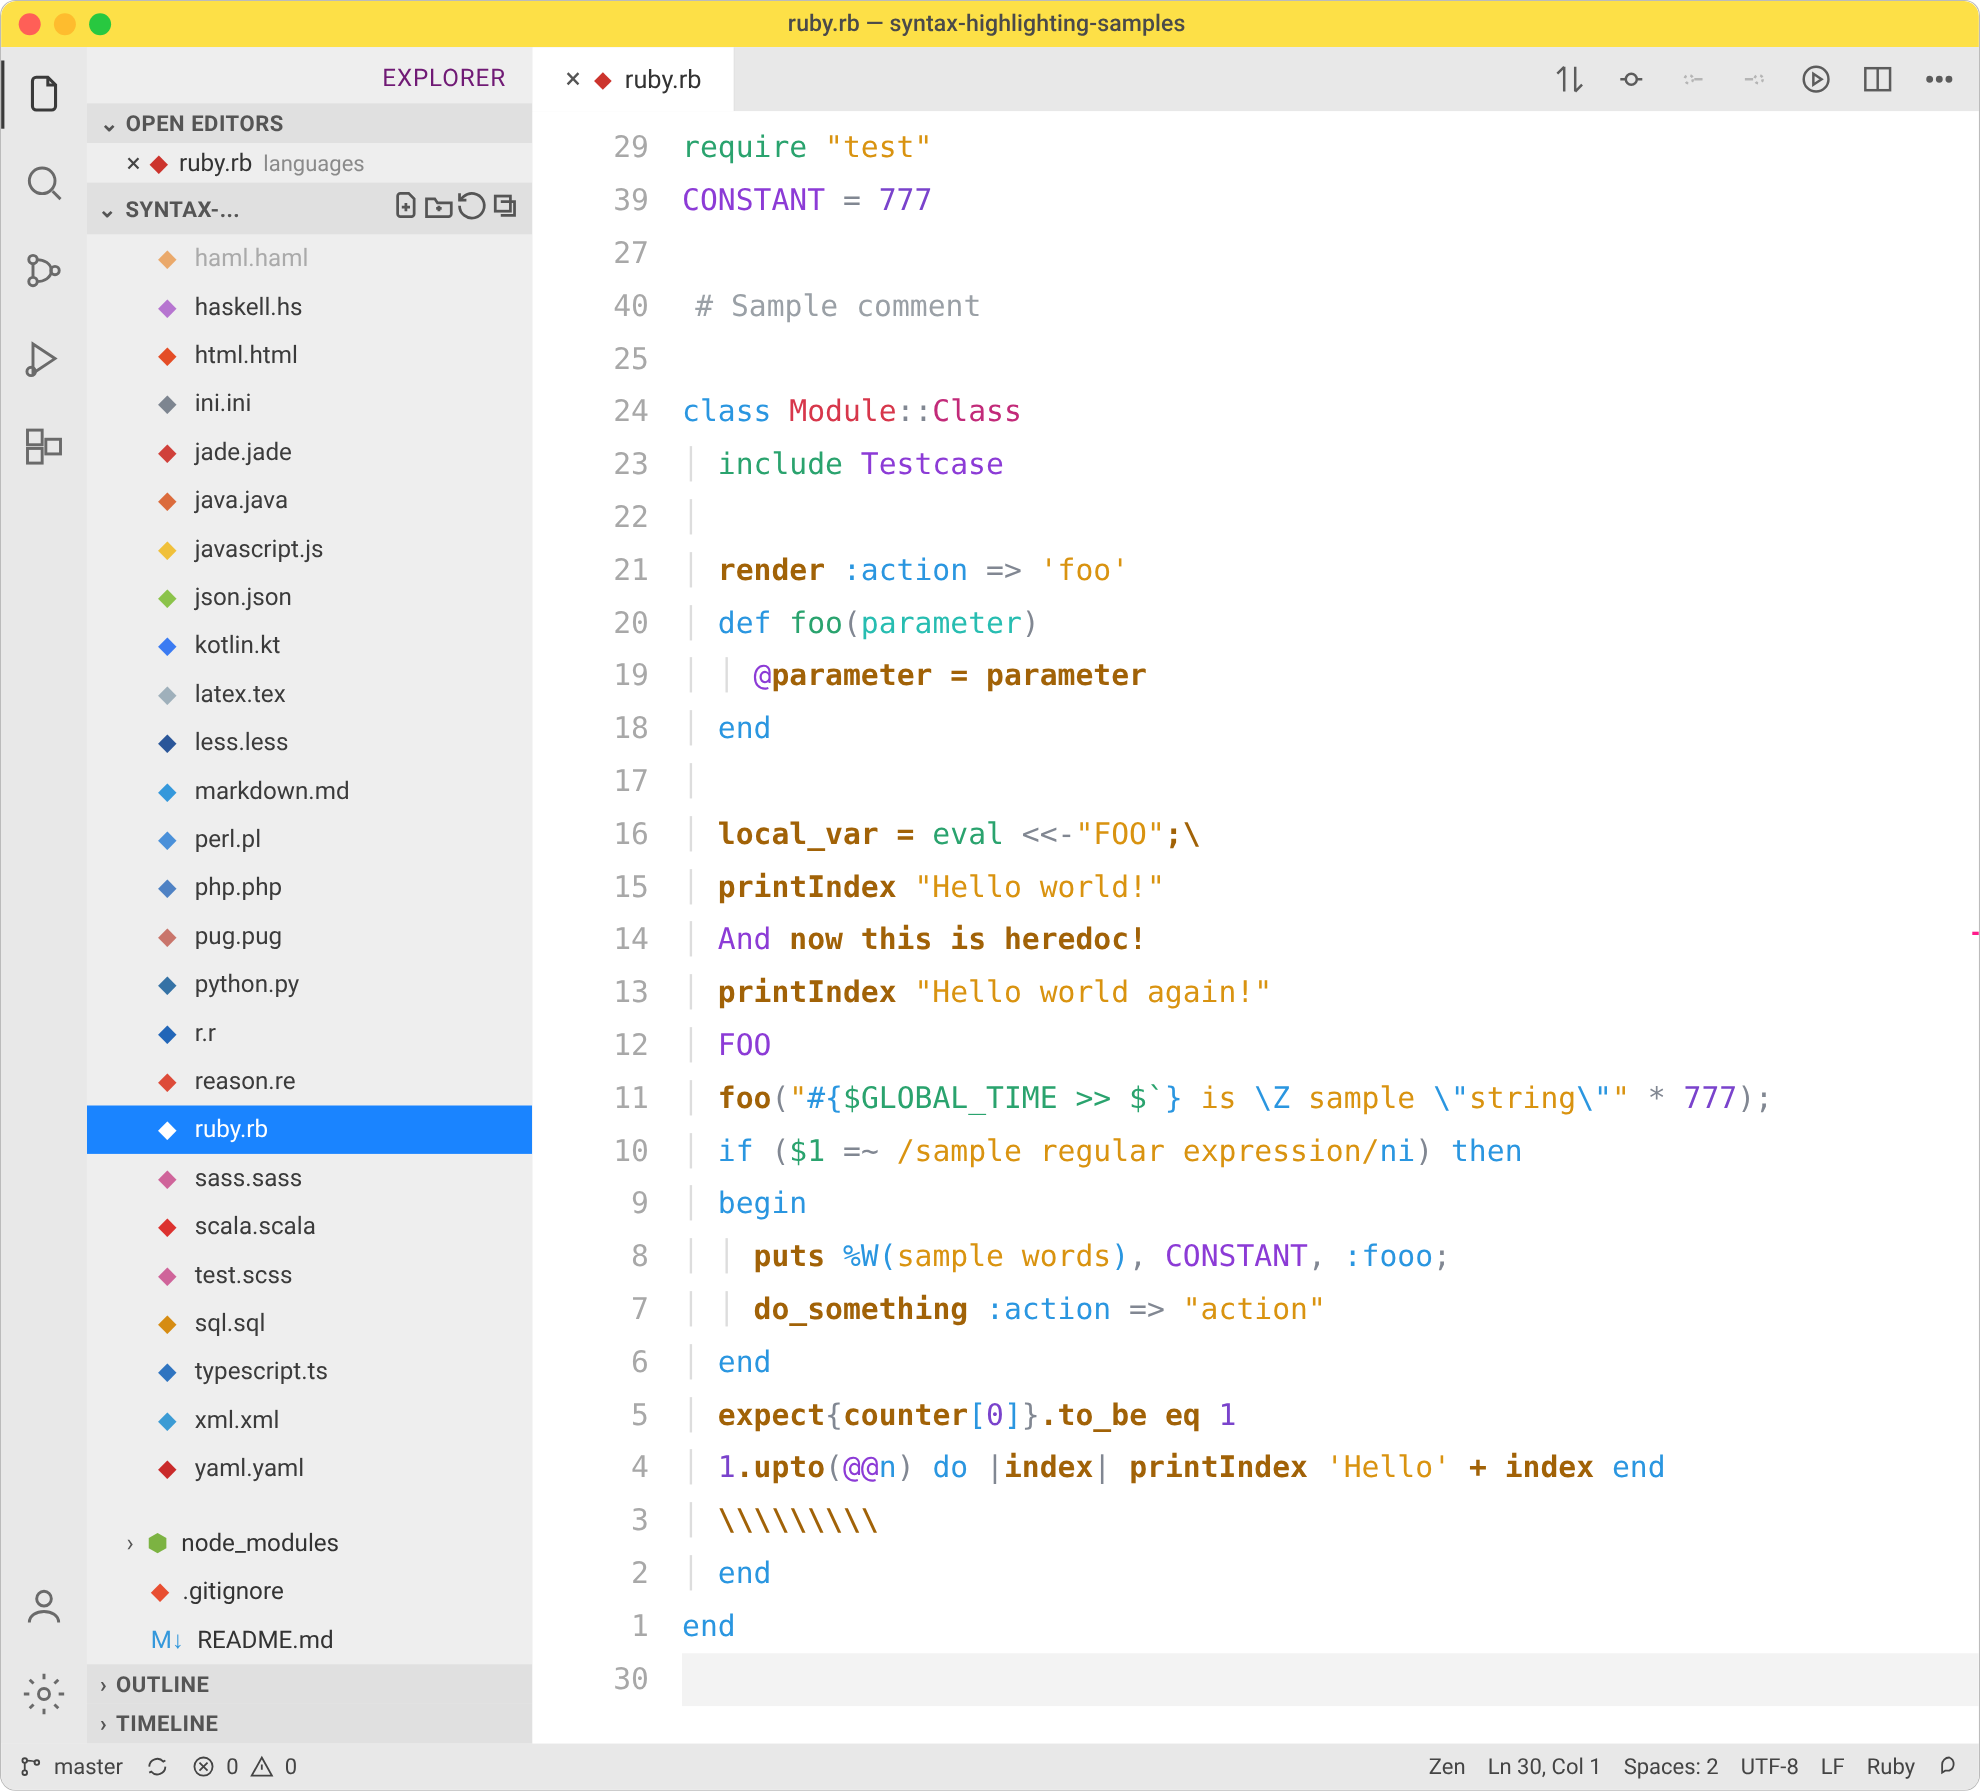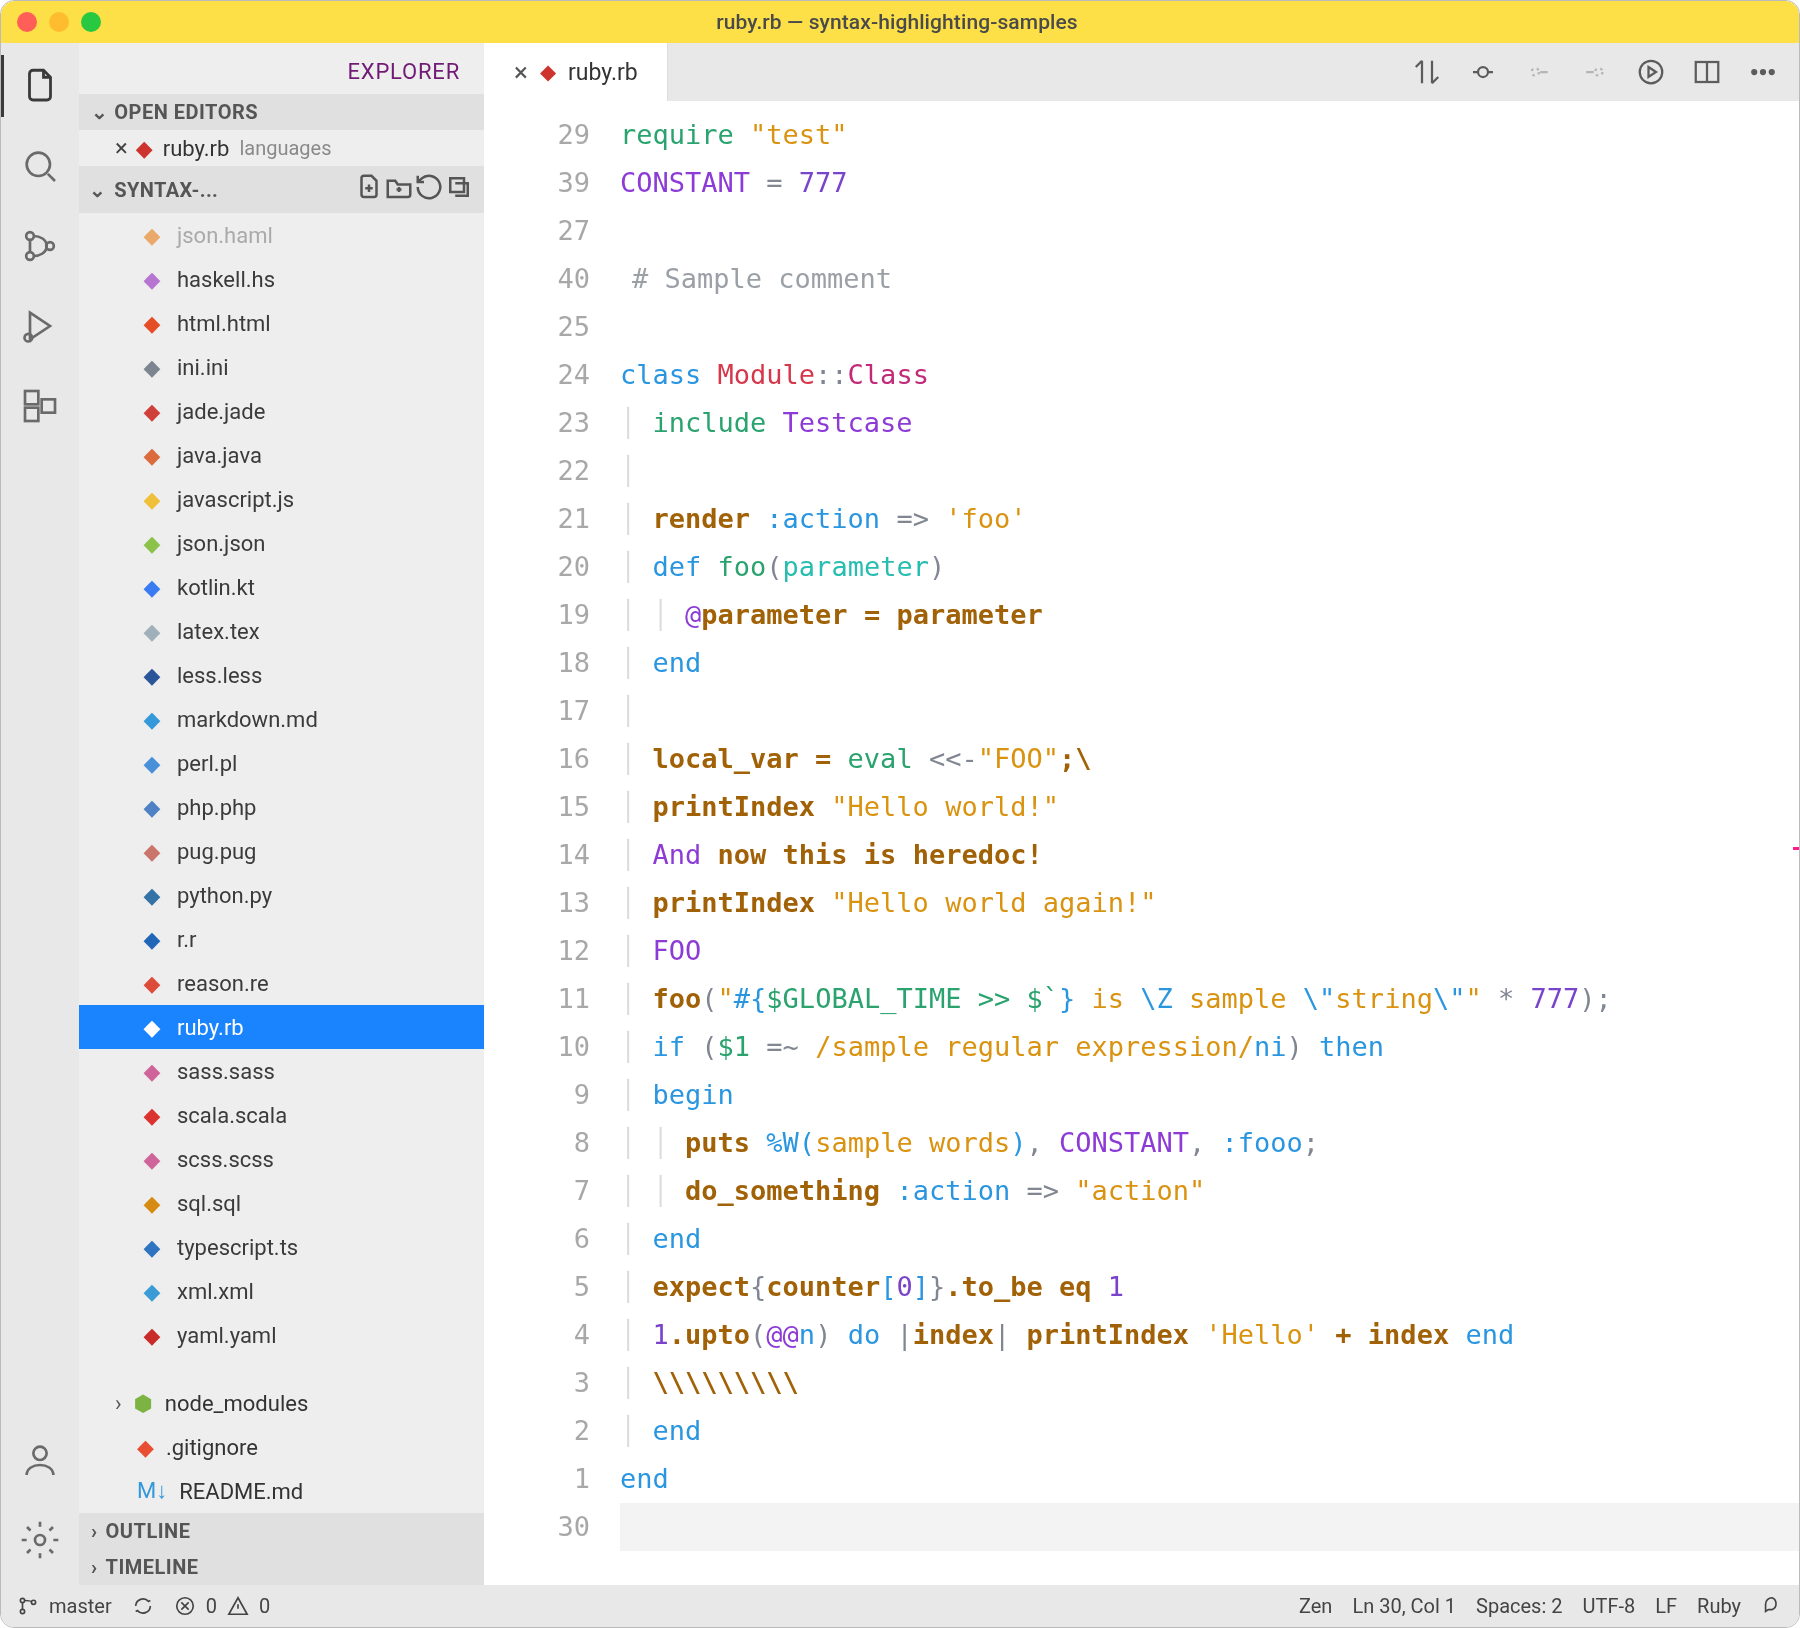--- a/index.html
+++ b/index.html
@@ -268,21 +268,21 @@
         <svg class="small" viewBox="0 0 24 24" stroke="currentColor" fill="none" stroke-width="2">
             <rect x="5" y="5" width="11" height="11"></rect>
             <path d="M9 9h10v10H9"></path>
           </svg>
       </span>
     </div>
 
     <div class="tree" id="tree">
         <div class="item dim">
           <span class="ic" style="color: rgb(234, 169, 107);">◆</span>
-          <span>json.haml</span>
+          <span>haml.haml</span>
         </div>
         <div class="item">
           <span class="ic" style="color: rgb(182, 117, 208);">◆</span>
           <span>haskell.hs</span>
         </div>
         <div class="item">
           <span class="ic" style="color: rgb(228, 77, 38);">◆</span>
           <span>html.html</span>
         </div>
         <div class="item">
@@ -352,21 +352,21 @@
         <div class="item">
           <span class="ic" style="color: rgb(207, 100, 154);">◆</span>
           <span>sass.sass</span>
         </div>
         <div class="item">
           <span class="ic" style="color: rgb(220, 50, 47);">◆</span>
           <span>scala.scala</span>
         </div>
         <div class="item">
           <span class="ic" style="color: rgb(207, 100, 154);">◆</span>
-          <span>scss.scss</span>
+          <span>test.scss</span>
         </div>
         <div class="item">
           <span class="ic" style="color: rgb(214, 140, 18);">◆</span>
           <span>sql.sql</span>
         </div>
         <div class="item">
           <span class="ic" style="color: rgb(47, 116, 192);">◆</span>
           <span>typescript.ts</span>
         </div>
         <div class="item">

